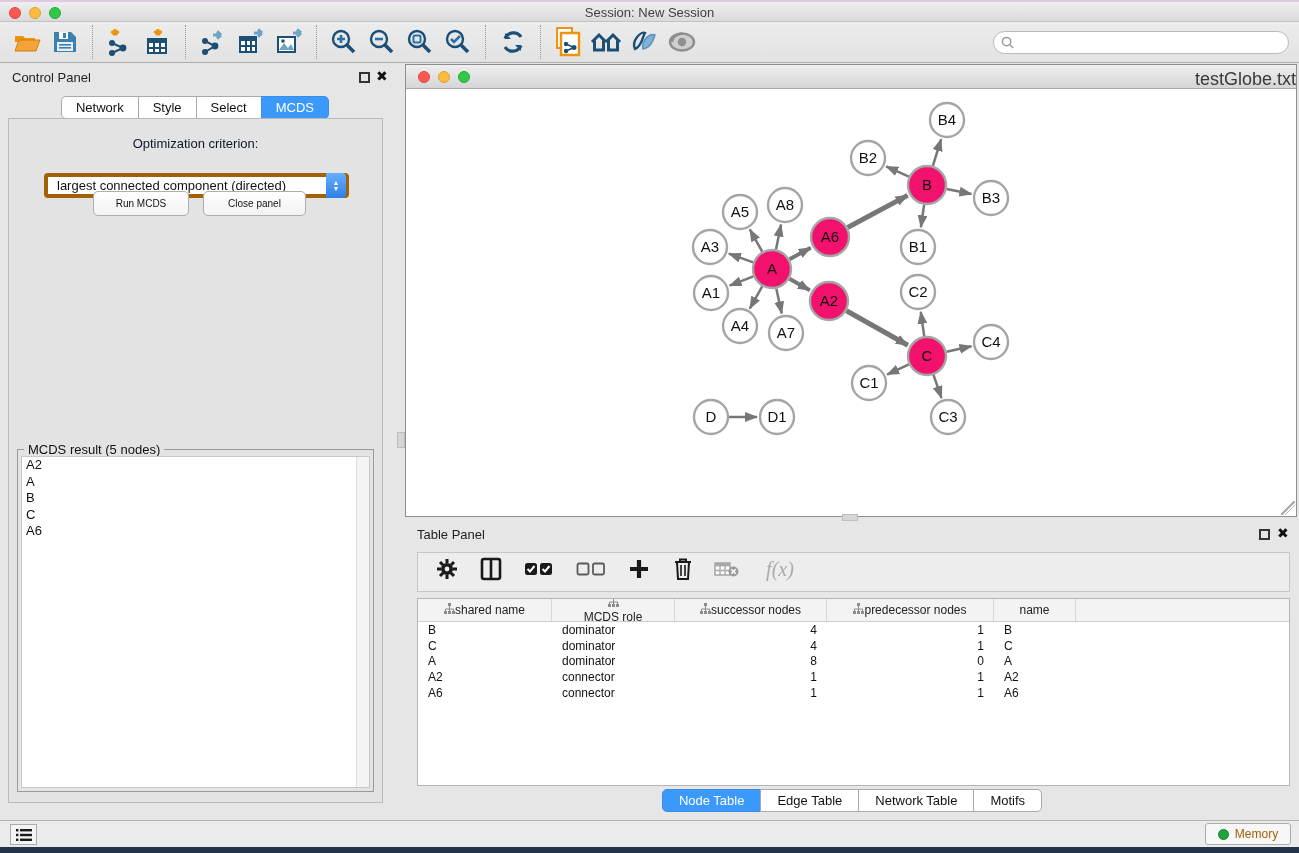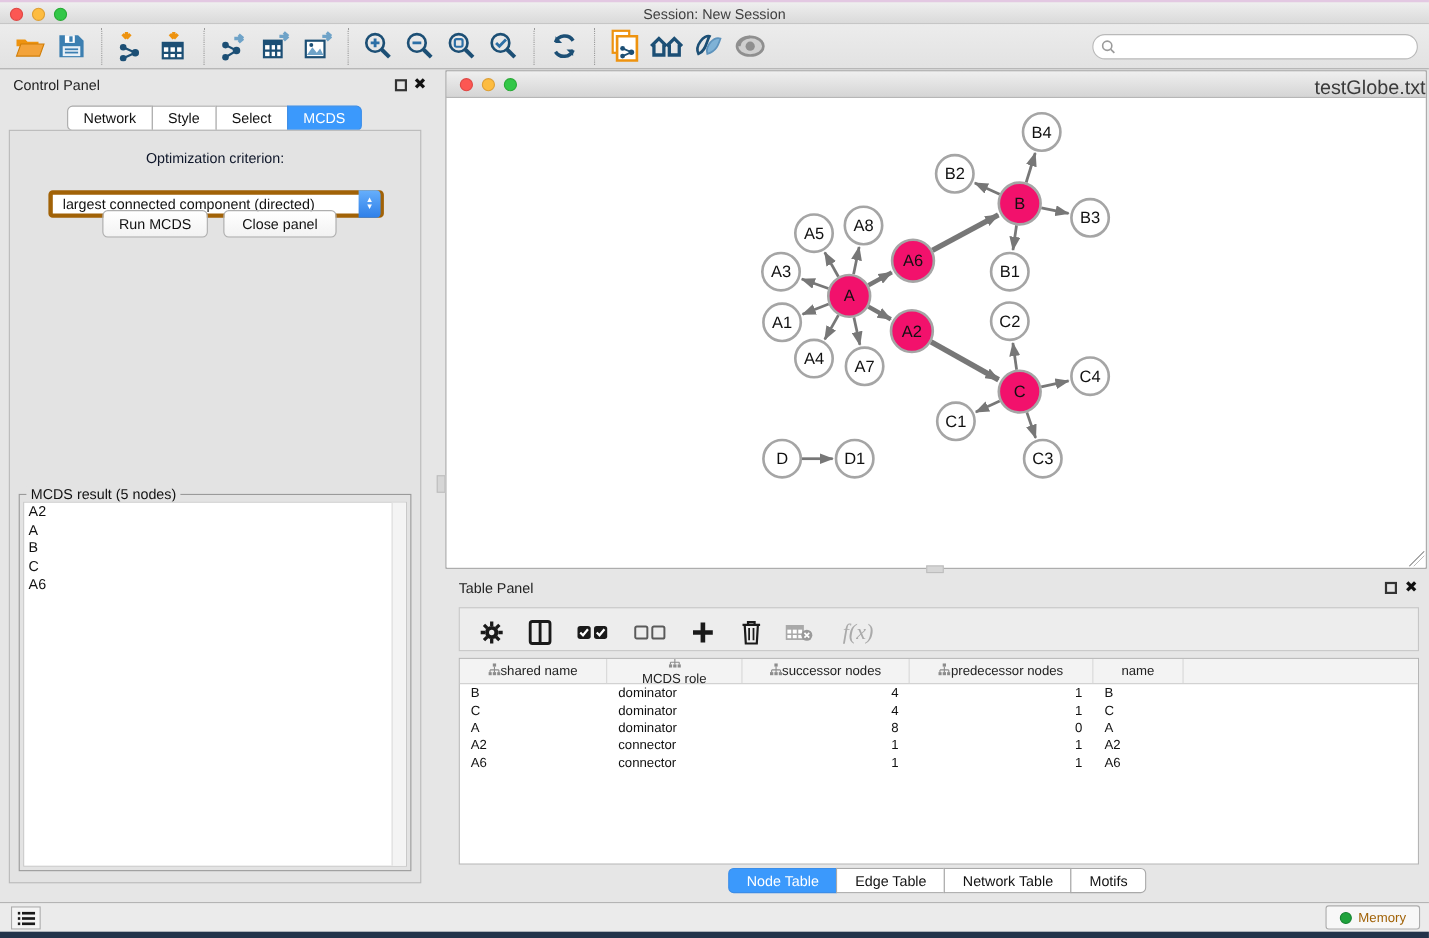--- a/index.html
+++ b/index.html
@@ -39,21 +39,21 @@
   .cp-body { position:absolute; left:8px; top:118px; width:375px; height:685px;
     background:#E3E3E3; border:1px solid #B9B9B9; }
   .opt-label { position:absolute; left:0; width:100%; top:17px; text-align:center; font-size:13px; color:#0f172a; }
   .dropdown { position:absolute; left:35px; top:54px; width:305px; height:25px; background:#fff;
     border:4px solid #a16207; border-radius:4px; display:flex; align-items:center; }
   .dropdown .dd-text { font-size:13px; color:#111; padding-left:9px; flex:1; white-space:nowrap; }
   .dd-stepper { width:20px; height:25px; margin-right:-1px; background:linear-gradient(#66AFFC,#2E7FE8);
     border-radius:0 4px 4px 0; display:flex; flex-direction:column; align-items:center; justify-content:center; color:#fff; }
   .dd-stepper span { font-size:7px; line-height:6px; }
   .btn { position:absolute; top:72px; height:25px; background:linear-gradient(#FFFFFF,#F2F2F2);
-    border:1px solid #AEAEAE; border-radius:5px; font-size:13px; color:#111; display:flex; align-items:center; justify-content:center; }
+    border:1px solid #AEAEAE; border-radius:5px; font-size:10px; color:#111; display:flex; align-items:center; justify-content:center; }
 
   .fieldset { position:absolute; left:8px; top:330px; width:357px; height:343px;
     border:1px solid #9A9A9A;padding-left:30px; }
   .legend { position:absolute; left:6px; top:-8px; background:#E3E3E3; padding:0 4px; font-size:13px; color:#111; }
   .listbox { position:absolute; left:3px; top:6px; right:3px; bottom:3px; background:#fff; border:1px solid #C9C9C9; }
   .listbox .item { font-size:13px; color:#111; padding:1px 0 1px 4px; line-height:14.5px; }
   .list-scroll { position:absolute; right:0; top:0; bottom:0; width:13px; background:#F4F4F4; border-left:1px solid #DDD; }
 
   
   .netwin { position:absolute; left:405px; top:64px; width:892px; height:453px;
@@ -67,21 +67,21 @@
     background:
       linear-gradient(135deg, transparent 46%, #AAA 46%, #AAA 54%, transparent 54%) 0 0/14px 14px,
       linear-gradient(135deg, transparent 46%, #BBB 46%, #BBB 54%, transparent 54%) 4px 4px/10px 10px no-repeat; }
 
   .split-handle-v { position:absolute; left:397px; top:432px; width:8px; height:16px; background:#D6D6D6; border:1px solid #BDBDBD; }
   .split-handle-h { position:absolute; left:842px; top:514px; width:16px; height:7px; background:#D6D6D6; border:1px solid #BDBDBD; }
 
   
   .tp-header { position:absolute; left:405px; top:521px; width:894px; height:24px; }
   .tp-toolbar { position:absolute; left:417px; top:552px; width:873px; height:40px;
-    background:#EDEDED; border:1px solid #C6C6C6; display:flex; align-items:flex-end; gap:14px; padding-left:14px; }
+    background:#EDEDED; border:1px solid #C6C6C6; display:flex; align-items:flex-start; gap:14px; padding-left:14px; }
   .tpbtn { display:flex; align-items:center; justify-content:center; width:30px; height:32px; }
   .fx-label { font-family:"Liberation Serif","DejaVu Serif",serif; font-style:italic; font-size:20px; color:#AAAAAA; }
 
   .ttable { position:absolute; left:417px; top:598px; width:873px; height:188px; background:#fff; border:1px solid #B5B5B5; overflow:hidden; }
   .thead { display:flex; height:23px; background:#F3F3F3; border-bottom:1px solid #CFCFCF; }
   .th { display:flex; align-items:center; justify-content:center; gap:0; font-size:12px; color:#222; border-right:1px solid #D8D8D8; }
   .trow { display:flex; height:15.8px; align-items:center; }
   .td { font-size:12px; color:#111; padding:0 10px; white-space:nowrap; }
   .c0 { width:134px; } .c1 { width:123px;flex-direction:column; } .c2 { width:152px; } .c3 { width:167px; } .c4 { width:82px; }
   .num { text-align:right; }

